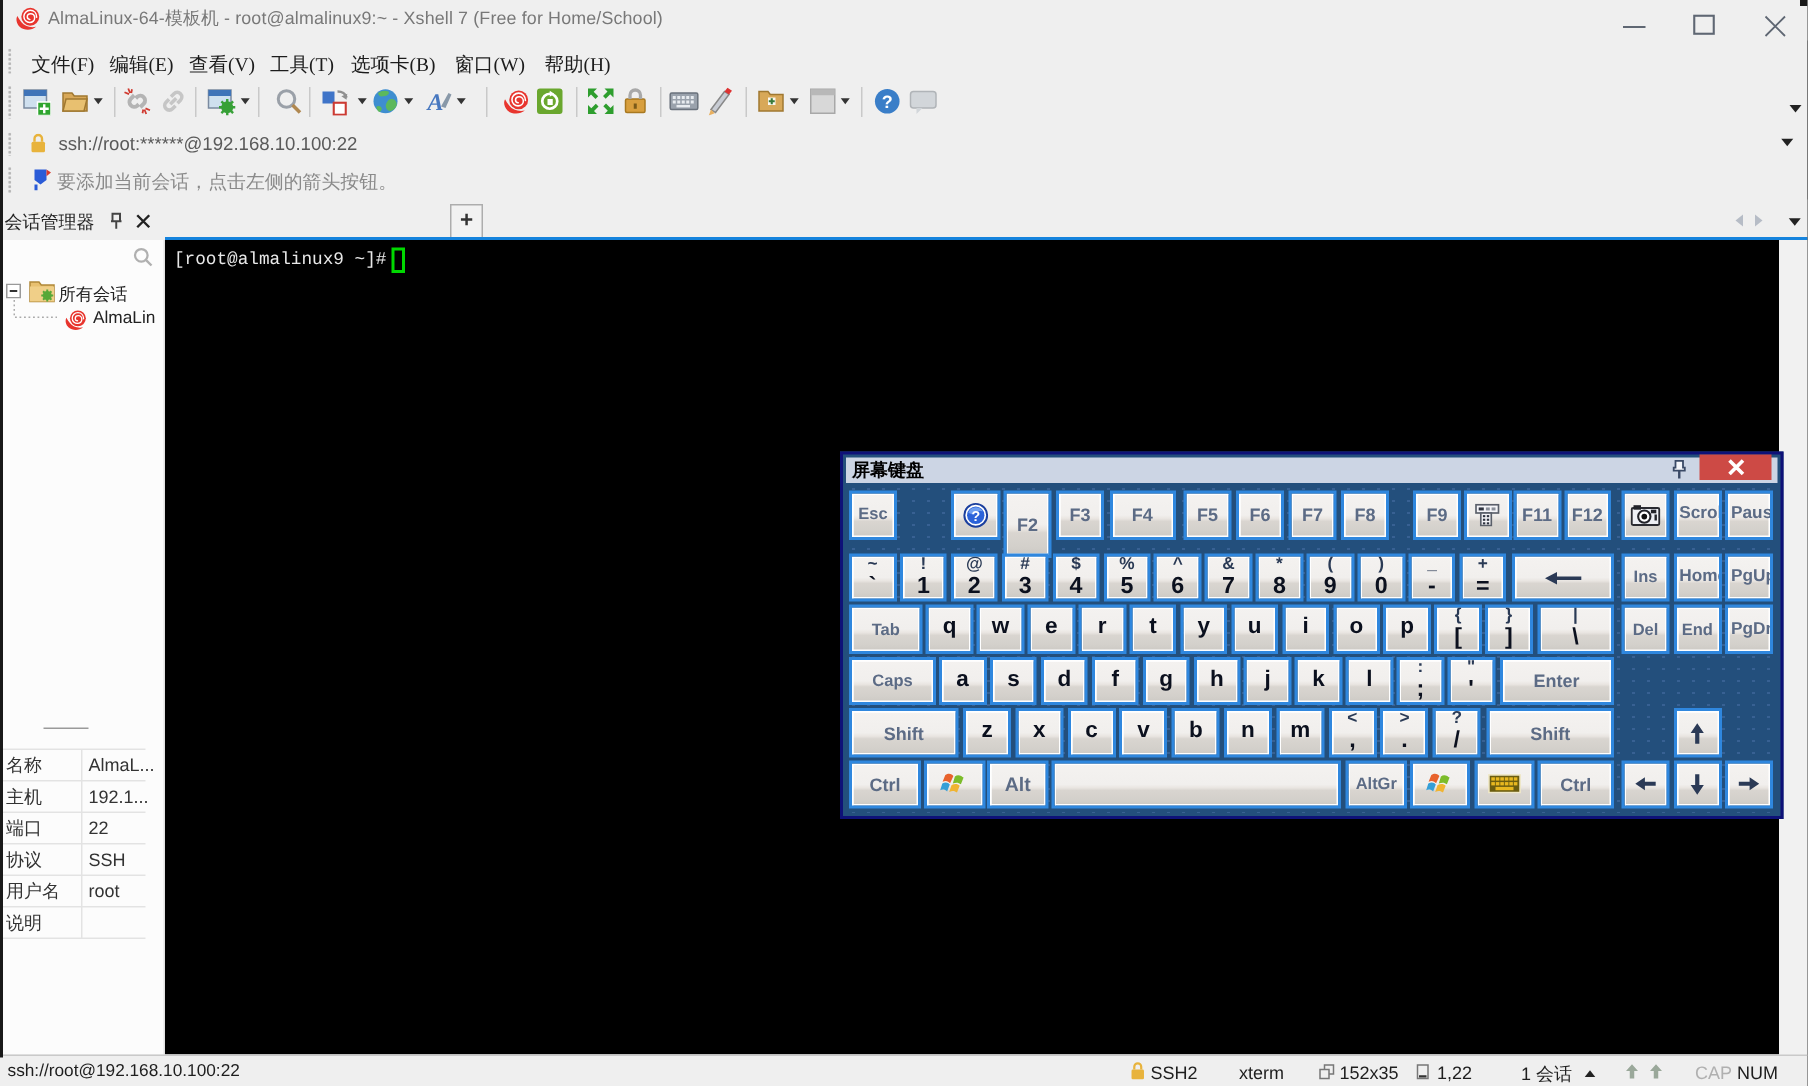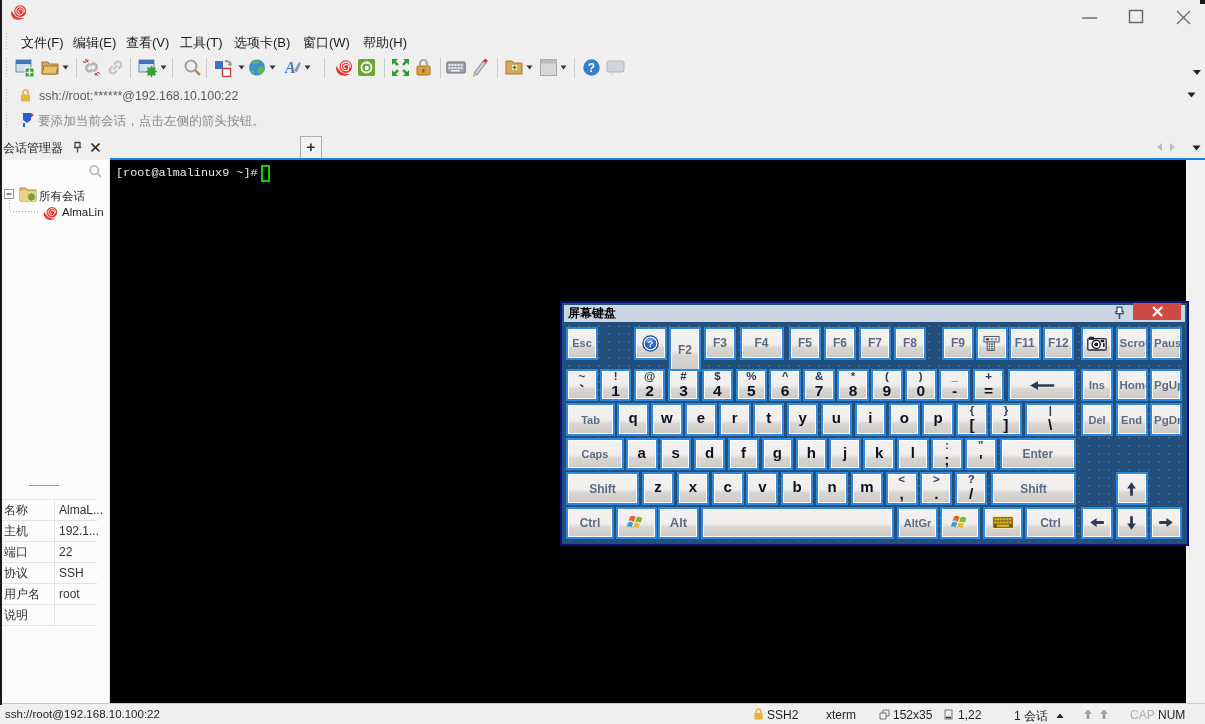--- a/index.html
+++ b/index.html
@@ -14,21 +14,21 @@
 .key .kwl { position:absolute; left:2px; top:50%; transform:translateY(-54%); }
 .kl { color:#0b101e; font-weight:bold; font-size:15px; line-height:1; padding-bottom:4px; }
 .k2a { position:absolute; top:0px; left:0; right:0; text-align:center; font-size:11.5px; font-weight:bold; color:#2a3a55; line-height:11px; }
 .k2b { position:absolute; top:12px; left:0; right:0; text-align:center; font-size:15.5px; font-weight:bold; color:#0b101e; line-height:16px; }
 .kicon { display:flex; align-items:center; justify-content:center; }
 
 #kbbody { position:absolute; left:2px; top:19px; right:2px; bottom:2px; background-image:radial-gradient(#41699d 0.9px, transparent 1.15px); background-size:10px 8px; opacity:.7; }
 
 #titlebar { position:absolute; left:0; top:0; width:1205px; height:27px; background:#efefef; }
 #titletext { position:absolute; left:32px; top:5px; font-size:11.9px; color:#787878; letter-spacing:0.1px; }
-#menubar { position:absolute; left:0; top:27px; width:1205px; height:26px; font-size:13px; color:#1c1c1c; }
+#menubar { position:absolute; left:0; top:27px; width:1205px; height:26px; font-size:13px; color:#1c1c1c;font-family:Liberation Serif, serif; }
 #toolbar { position:absolute; left:0; top:53px; width:1205px; height:31px; }
 #addrbar { position:absolute; left:0; top:84px; width:1205px; height:23px; }
 #notifbar { position:absolute; left:0; top:107px; width:1205px; height:26px; }
 .tsep { position:absolute; top:5px; width:1px; height:20px; background:#c9c9c9; }
 
 #lpanelhead { position:absolute; left:0; top:133px; width:110px; height:27px; background:#efefef; font-size:12px; color:#222; }
 #lpanel { position:absolute; left:0; top:160px; width:110px; height:543px; background:#fcfcfc; border-right:1px solid #e2e2e2; }
 #ptable { position:absolute; left:0px; top:499px; width:97px; font-size:12px; color:#333; border-top:1px solid #e3e3e3; }
 #ptable .row { height:21px; line-height:20px; border-bottom:1px solid #e3e3e3; position:relative; }
 #ptable .lab { position:absolute; left:4px; }
@@ -50,20 +50,21 @@
 </style></head><body>
 
 <div id="titlebar">
   <svg class="abs" style="left:9px;top:3px" width="18" height="18" viewBox="0 0 19 19">
       <g>
         <path d="M2.7 8.1 C1.5 10.1 2.0 13.6 4.5 15.8 C7.4 18.3 12.6 18.5 15.9 15.7 C11.5 16.5 7.6 15.2 5.6 12.5 C4.4 10.9 3.4 9.5 2.7 8.1 Z" fill="#e8352e"></path>
         <circle cx="11.8" cy="8.6" r="6.3" fill="#e8352e"></circle>
         <path d="M16.3 9.0 C16.3 6.1 14.4 4.1 11.8 4.1 C9.2 4.1 7.3 6.1 7.3 8.5 C7.3 10.9 9.2 12.6 11.4 12.6 C13.5 12.6 14.9 11.2 14.9 9.4 C14.9 7.7 13.7 6.5 12.1 6.5 C10.7 6.5 9.7 7.5 9.7 8.7 C9.7 9.8 10.5 10.5 11.5 10.5" stroke="#fff" stroke-width="1.05" fill="none" stroke-linecap="round"></path>
       </g>
     </svg>
+  <span id="titletext">AlmaLinux-64-模板机 - root@almalinux9:~ - Xshell 7 (Free for Home/School)</span>
   <svg class="abs" style="left:1081px;top:8px" width="112" height="17" viewBox="0 0 112 17">
     <line x1="1" y1="10" x2="16" y2="10" stroke="#5f6773" stroke-width="1.4"></line>
     <rect x="48.5" y="2.5" width="13" height="12" fill="none" stroke="#5f6773" stroke-width="1.4"></rect>
     <path d="M96 3 L109 16 M109 3 L96 16" stroke="#5f6773" stroke-width="1.2" fill="none"></path>
   </svg>
 </div>
 
 <div id="menubar">
   <div class="grip" style="top:5px;height:17px"></div>
   <span class="abs" style="left:21px;top:7px">文件(F)</span>

